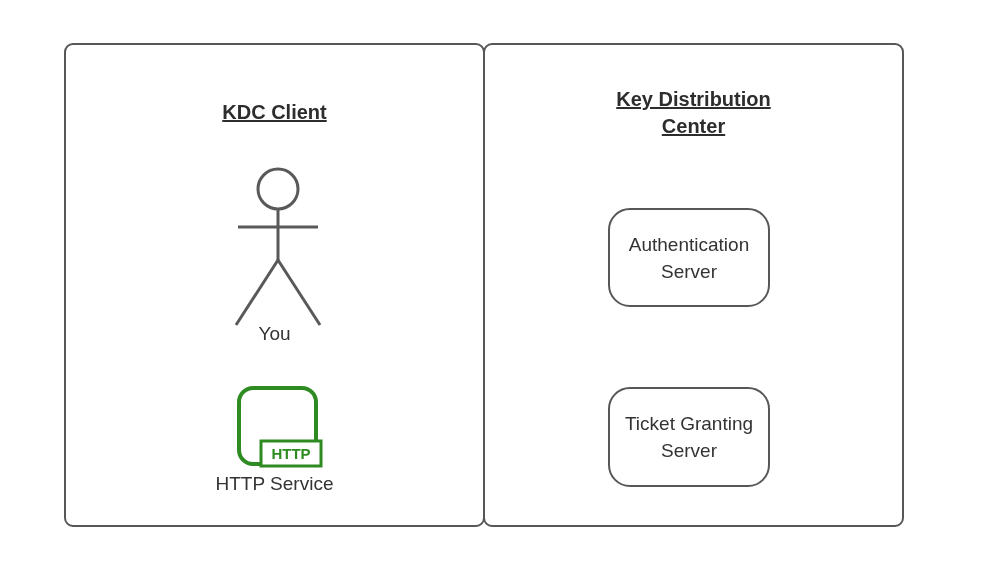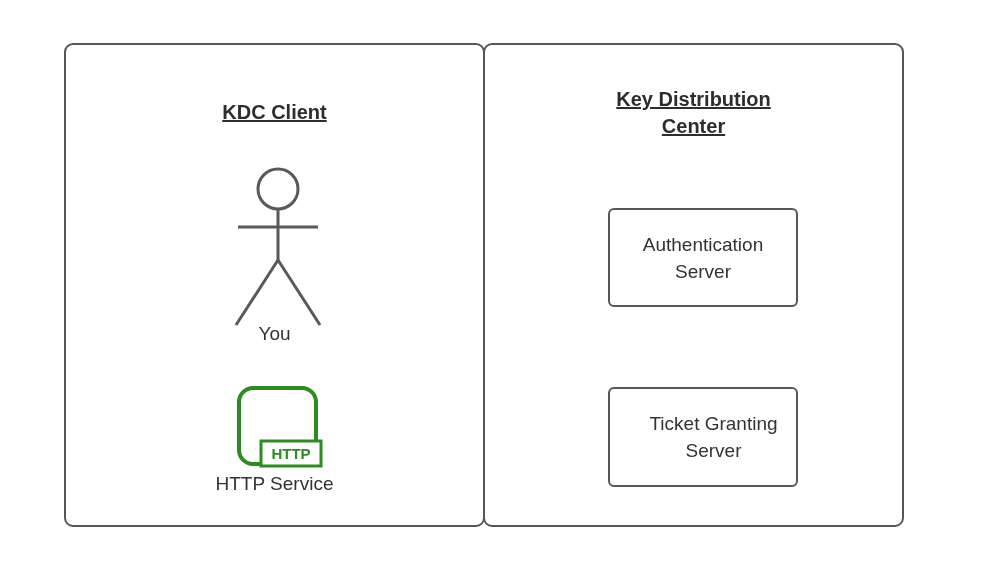--- a/index.html
+++ b/index.html
@@ -68,24 +68,24 @@
   .badge-text {
     font-family: "Liberation Sans", "DejaVu Sans", sans-serif;
     font-size: 15px;
     font-weight: bold;
     fill: #2e8b22;
   }
 
   .server-box {
     position: absolute;
     left: 123px;
-    width: 190px;
+    width: 162px;
     height: 99px;
     border: 2px solid #575757;
-    border-radius: 6px;
+    border-radius: 22px;
     background: #ffffff;
     box-sizing: border-box;
     display: flex;
     align-items: center;
     justify-content: center;
   }
   .server-box-auth   { top: 163px; }
   .server-box-ticket { top: 342px; height: 100px; justify-content: flex-end; }
   .server-label {
     font-size: 19px;

